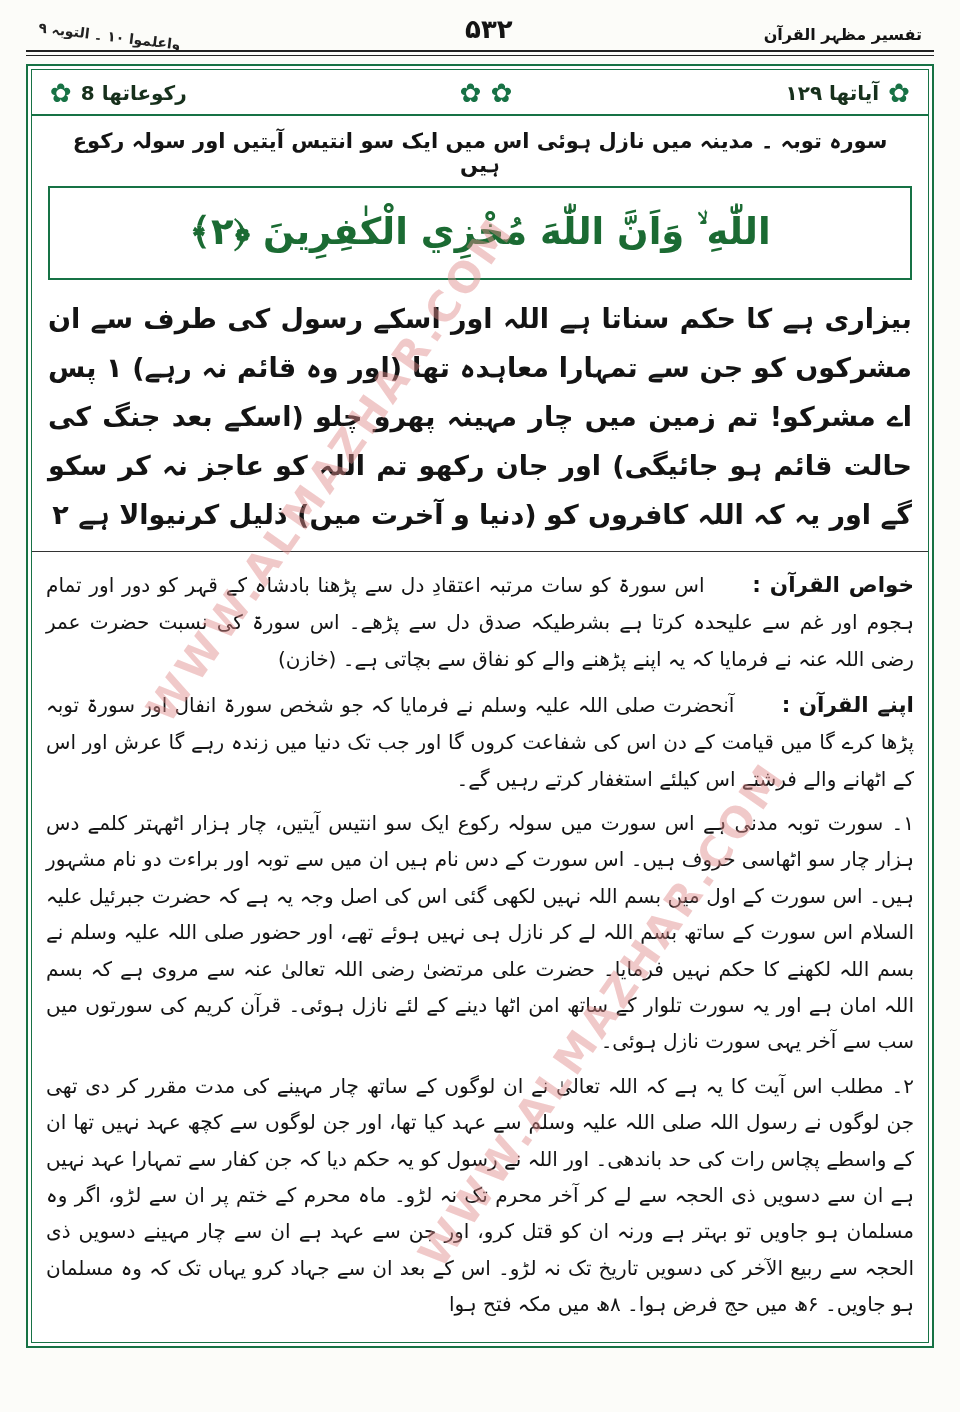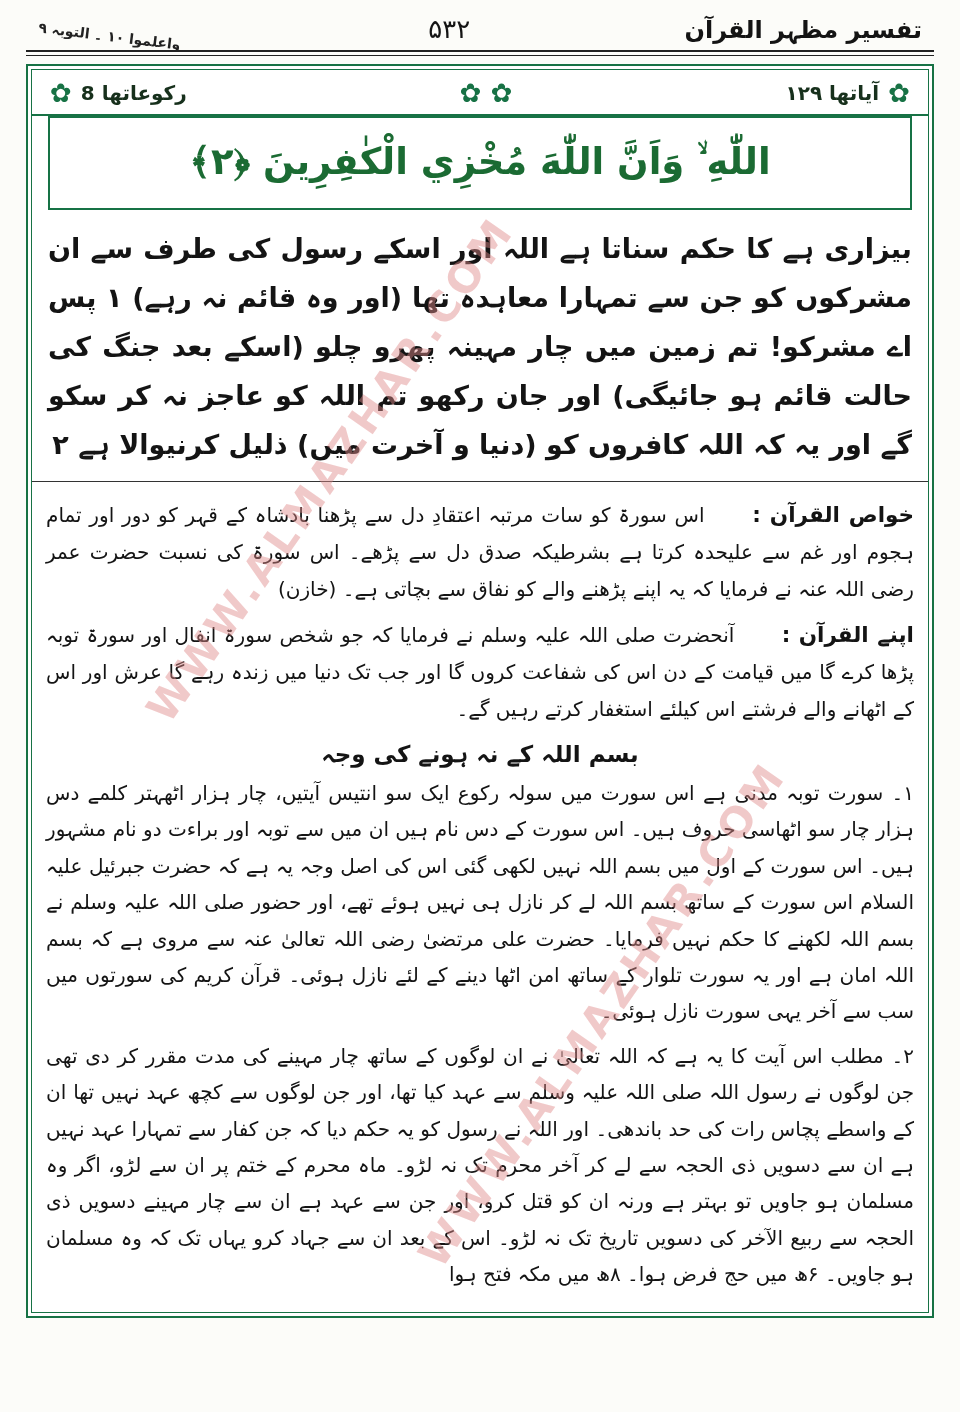--- a/index.html
+++ b/index.html
@@ -9,22 +9,22 @@
     background:#fcfcf9;
     font-family:"DejaVu Sans", sans-serif;
     color:#141414;
     position:relative;
     overflow:hidden;
   }
   .page { padding:10px 26px 6px; position:relative; z-index:1; }
 
   
   .top-strip { display:flex; justify-content:space-between; align-items:flex-end; padding:4px 12px 2px; direction:rtl; }
-  .book-title { font-size:24px; font-weight:bold; }
-  .page-number { font-size:26px; font-weight:normal; letter-spacing:2px;margin-left:33px; }
+  .book-title { font-size:16px; font-weight:bold; }
+  .page-number { font-size:26px; font-weight:bold; letter-spacing:2px;margin-left:33px; }
   .juz-marker { font-size:14px; font-weight:bold; transform:rotate(7deg); color:#222; }
 
   .double-rule { height:6px; border-top:2.5px solid #222; border-bottom:1.2px solid #222; margin:4px 0 8px; }
 
   
   .frame-outer { border:2.5px solid var(--accent-green,#177245); padding:3px; background:#fff; }
   .frame-inner { border:1.3px solid var(--accent-green,#177245); padding:0 14px 14px; }
 
   
   .banner {
@@ -88,40 +88,40 @@
         <span class="banner-group">
           <span class="rosette">✿</span>
           <span class="rosette">✿</span>
         </span>
         <span class="banner-group">
           <span>رکوعاتها 8</span>
           <span class="rosette">✿</span>
         </span>
       </div>
 
+      <div class="intro">سورہ توبہ ۔ مدینہ میں نازل ہوئی اس میں ایک سو انتیس آیتیں اور سولہ رکوع ہیں</div>
 
       <div class="verse-box">
         <div class="verse-line">اللّٰهِ ۙ وَاَنَّ اللّٰهَ مُخْزِي الْكٰفِرِينَ ﴿۲﴾</div>
       </div>
 
       <div class="translation">بیزاری ہے کا حکم سناتا ہے اللہ اور اسکے رسول کی طرف سے ان مشرکوں کو جن سے تمہارا معاہدہ تھا (اور وہ قائم نہ رہے) ۱ پس اے مشرکو! تم زمین میں چار مہینہ پھرو چلو (اسکے بعد جنگ کی حالت قائم ہو جائیگی) اور جان رکھو تم اللہ کو عاجز نہ کر سکو گے اور یہ کہ اللہ کافروں کو (دنیا و آخرت میں) ذلیل کرنیوالا ہے ۲</div>
 
       <div class="divider"></div>
 
       <div class="para">
         <span class="lead">خواص القرآن :</span>
         <span>اس سورۃ کو سات مرتبہ اعتقادِ دل سے پڑھنا بادشاہ کے قہر کو دور اور تمام ہجوم اور غم سے علیحدہ کرتا ہے بشرطیکہ صدق دل سے پڑھے۔ اس سورۃ کی نسبت حضرت عمر رضی اللہ عنہ نے فرمایا کہ یہ اپنے پڑھنے والے کو نفاق سے بچاتی ہے۔ (خازن)</span>
       </div>
 
       <div class="para">
         <span class="lead">اپنے القرآن :</span>
         <span>آنحضرت صلی اللہ علیہ وسلم نے فرمایا کہ جو شخص سورۃ انفال اور سورۃ توبہ پڑھا کرے گا میں قیامت کے دن اس کی شفاعت کروں گا اور جب تک دنیا میں زندہ رہے گا عرش اور اس کے اٹھانے والے فرشتے اس کیلئے استغفار کرتے رہیں گے۔</span>
       </div>
 
-      <div class="center-heading">بسم اللہ کے نہ ہونے کی وجہ</div>
 
       <div class="para">۱۔ سورت توبہ مدنی ہے اس سورت میں سولہ رکوع ایک سو انتیس آیتیں، چار ہزار اٹھہتر کلمے دس ہزار چار سو اٹھاسی حروف ہیں۔ اس سورت کے دس نام ہیں ان میں سے توبہ اور براءت دو نام مشہور ہیں۔ اس سورت کے اول میں بسم اللہ نہیں لکھی گئی اس کی اصل وجہ یہ ہے کہ حضرت جبرئیل علیہ السلام اس سورت کے ساتھ بسم اللہ لے کر نازل ہی نہیں ہوئے تھے، اور حضور صلی اللہ علیہ وسلم نے بسم اللہ لکھنے کا حکم نہیں فرمایا۔ حضرت علی مرتضیٰ رضی اللہ تعالیٰ عنہ سے مروی ہے کہ بسم اللہ امان ہے اور یہ سورت تلوار کے ساتھ امن اٹھا دینے کے لئے نازل ہوئی۔ قرآن کریم کی سورتوں میں سب سے آخر یہی سورت نازل ہوئی۔</div>
 
 
       <div class="para">۲۔ مطلب اس آیت کا یہ ہے کہ اللہ تعالیٰ نے ان لوگوں کے ساتھ چار مہینے کی مدت مقرر کر دی تھی جن لوگوں نے رسول اللہ صلی اللہ علیہ وسلم سے عہد کیا تھا، اور جن لوگوں سے کچھ عہد نہیں تھا ان کے واسطے پچاس رات کی حد باندھی۔ اور اللہ نے رسول کو یہ حکم دیا کہ جن کفار سے تمہارا عہد نہیں ہے ان سے دسویں ذی الحجہ سے لے کر آخر محرم تک نہ لڑو۔ ماہ محرم کے ختم پر ان سے لڑو، اگر وہ مسلمان ہو جاویں تو بہتر ہے ورنہ ان کو قتل کرو، اور جن سے عہد ہے ان سے چار مہینے دسویں ذی الحجہ سے ربیع الآخر کی دسویں تاریخ تک نہ لڑو۔ اس کے بعد ان سے جہاد کرو یہاں تک کہ وہ مسلمان ہو جاویں۔ ۶ھ میں حج فرض ہوا۔ ۸ھ میں مکہ فتح ہوا</div>
 
     </div>
   </div>
 
 </div>

